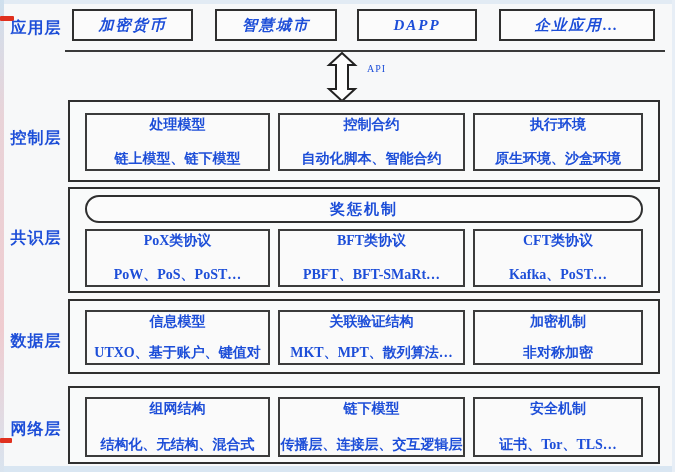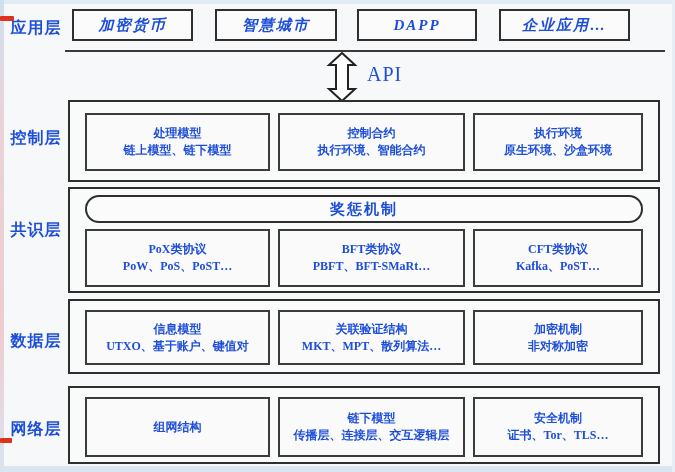--- a/index.html
+++ b/index.html
@@ -23,80 +23,80 @@
     font-size:16px;font-weight:bold;letter-spacing:1px;
   }
   .box{
     border:2px solid #2f2f2f;background:#fbfbfb;
     display:flex;align-items:center;justify-content:center;
     box-sizing:border-box;
   }
   .app-box{position:absolute;top:9px;height:32px;font-size:15px;font-weight:bold;letter-spacing:2px;font-style:italic;}
   .sep-line{position:absolute;left:65px;top:50px;width:600px;height:2px;background:#3a3a3a;}
   .api-arrow{position:absolute;left:322px;top:52px;}
-  .api-label{position:absolute;left:367px;top:63px;font-size:20px;letter-spacing:1px;text-align:right;}
+  .api-label{position:absolute;left:367px;top:63px;font-size:10px;letter-spacing:1px;text-align:right;}
 
   .outer{
     position:absolute;left:68px;width:592px;
     border:2px solid #2f2f2f;background:#f9fafa;box-sizing:border-box;
   }
   .row3{
     position:absolute;left:15px;right:15px;
     display:grid;grid-template-columns:185px 187px 170px;
     justify-content:space-between;
   }
   .inner-box{
     border:2px solid #3b3b3b;background:#fafafa;box-sizing:border-box;
-    display:flex;flex-direction:column;align-items:center;justify-content:center;
-    font-weight:bold;font-size:12px;line-height:1.4;text-align:center;white-space:nowrap;
+    display:flex;flex-direction:column;align-items:center;justify-content:space-between;
+    font-weight:bold;font-size:14px;line-height:1.4;text-align:center;white-space:nowrap;
   }
   .banner{
     position:absolute;left:15px;right:15px;top:6px;height:28px;
     font-size:15px;font-weight:bold;letter-spacing:2px;border-radius:14px;
   }
 </style>
 </head>
 <body>
 
 <div class="canvas">
 
   <div class="strip-top"></div>
   <div class="strip-bottom"></div>
   <div class="strip-right"></div>
   <div class="strip-left"></div>
   <div class="red-dash top"></div>
   <div class="red-dash bottom"></div>
 
   <div class="layer-label" style="top:18px">应用层</div>
   <div class="layer-label" style="top:128px">控制层</div>
-  <div class="layer-label" style="top:220px">共识层</div>
+  <div class="layer-label" style="top:228px">共识层</div>
   <div class="layer-label" style="top:331px">数据层</div>
   <div class="layer-label" style="top:419px">网络层</div>
 
   <div class="box app-box" style="left:72px;width:121px">加密货币</div>
   <div class="box app-box" style="left:357px;width:120px">DAPP</div>
   <div class="box app-box" style="left:215px;width:122px">智慧城市</div>
-  <div class="box app-box" style="left:499px;width:131px">企业应用…</div>
+  <div class="box app-box" style="left:499px;width:156px">企业应用…</div>
 
   <div class="sep-line"></div>
 
   <svg class="api-arrow" width="40" height="50" viewBox="0 0 40 50">
     <polygon points="20,1 33,13 26,13 26,37 33,37 20,49 7,37 14,37 14,13 7,13" fill="#fdfdfd" stroke="#222222" stroke-width="2" stroke-linejoin="miter"></polygon>
   </svg>
   <div class="api-label">API</div>
 
   <div class="outer" style="top:100px;height:82px">
     <div class="row3" style="top:11px;height:58px">
       <div class="inner-box">
         <span>处理模型</span>
         <span>链上模型、链下模型</span>
       </div>
       <div class="inner-box">
         <span>控制合约</span>
-        <span>执行环境、智能合约</span>
+        <span>自动化脚本、智能合约</span>
       </div>
       <div class="inner-box">
         <span>执行环境</span>
         <span>原生环境、沙盒环境</span>
       </div>
     </div>
   </div>
 
   <div class="outer" style="top:187px;height:106px">
     <div class="box banner">奖惩机制</div>
@@ -130,20 +130,21 @@
         <span>加密机制</span>
         <span>非对称加密</span>
       </div>
     </div>
   </div>
 
   <div class="outer" style="top:386px;height:78px">
     <div class="row3" style="top:9px;height:60px">
       <div class="inner-box">
         <span>组网结构</span>
+        <span>结构化、无结构、混合式</span>
       </div>
       <div class="inner-box">
         <span>链下模型</span>
         <span>传播层、连接层、交互逻辑层</span>
       </div>
       <div class="inner-box">
         <span>安全机制</span>
         <span>证书、Tor、TLS…</span>
       </div>
     </div>

